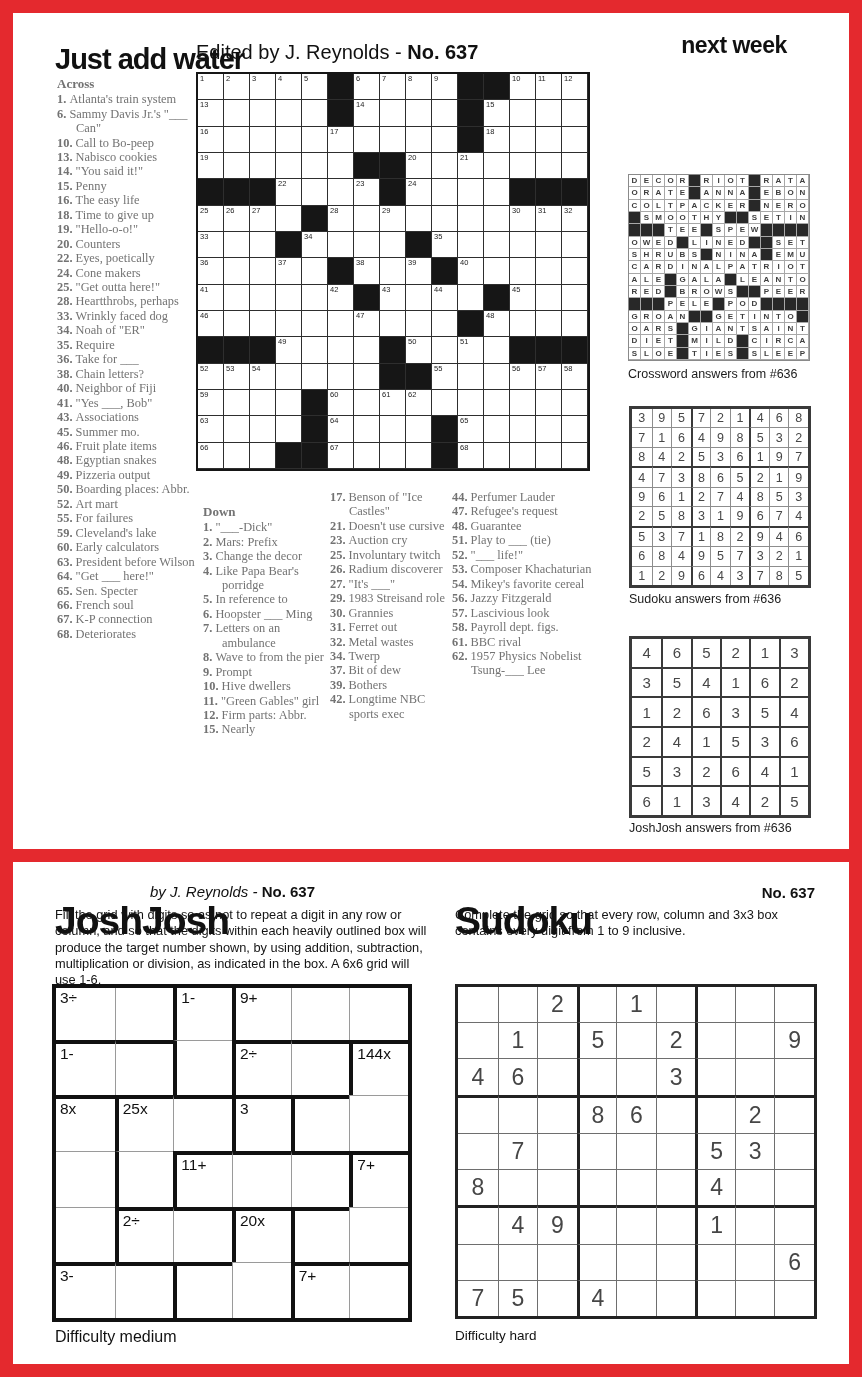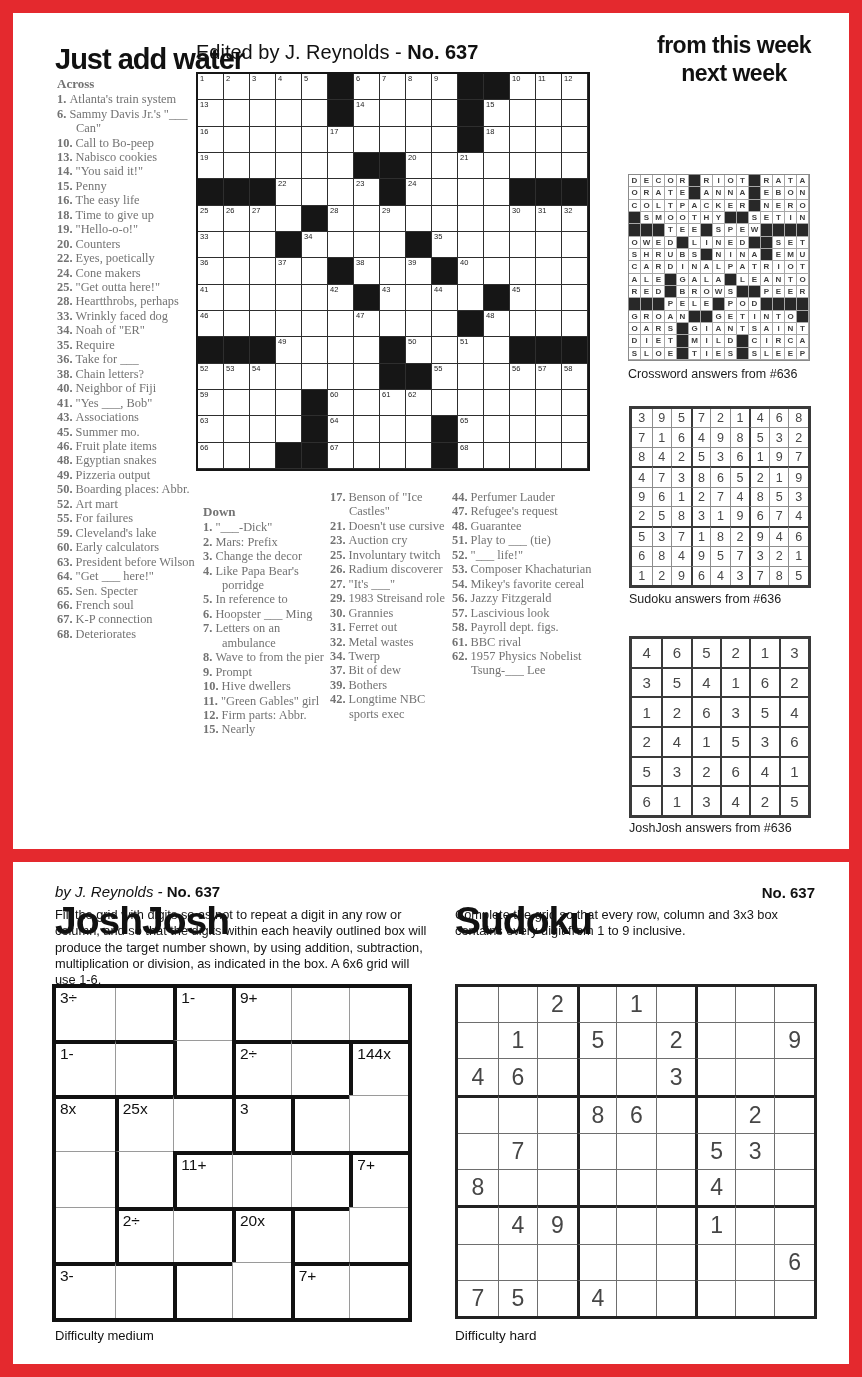--- a/index.html
+++ b/index.html
@@ -7,21 +7,21 @@
        font-family:"Liberation Sans",sans-serif;color:#111;overflow:hidden}
   .abs{position:absolute}
   .frame{position:absolute;inset:0;border:13px solid var(--red,#e4292e);box-sizing:border-box;pointer-events:none;z-index:9}
   .divider{position:absolute;left:0;top:849px;width:862px;height:13px;background:var(--red,#e4292e);z-index:8}
 
   
   .xw-title{left:55px;top:24px;font-size:29px;font-weight:700;letter-spacing:-1px}
   .edited{left:196px;top:41px;width:394px;font-size:20px}
   .edited b{font-weight:700}
   .big-title{font-size:39px;font-weight:700;letter-spacing:-1px}
-  .byline{font-size:15px;text-align:left}
+  .byline{font-size:15px;text-align:center}
   .byline i{font-style:italic}
   .byline b{font-weight:700;font-style:normal}
   .desc{font-size:12.8px;line-height:1.27;color:#141414}
   .caption{font-size:12.5px;color:#1c1c1c}
 
   
   .clue-col{font-family:Liberation Serif, serif;font-size:12.4px;line-height:1.165;color:#737373}
   .clue-head{font-weight:700;font-size:13px;margin-bottom:1px}
   .clue{padding-left:19px;text-indent:-19px}
   .cnum{font-weight:700}
@@ -52,21 +52,21 @@
 
   .cap1{left:628px;top:367px}.cap2{left:629px;top:592px}.cap3{left:629px;top:821px}
 
   
   .jj-title{left:55px;top:867px}
   .jj-byline{left:55px;top:883px;width:355px}
   .jj-desc{left:55px;top:907px;width:372px}
   .su-title{left:455px;top:867px}
   .su-no{left:455px;top:884px;width:360px;text-align:right;font-size:15px;font-weight:700}
   .su-desc{left:455px;top:907px;width:362px}
-  .diff1{left:55px;top:1328px;font-size:13px}
+  .diff1{left:55px;top:1328px;font-size:16px}
   .diff2{left:455px;top:1328px;font-size:13.5px}
 
   #jj-grid{left:52px;top:984px;width:360px;height:338px;display:grid;box-sizing:border-box;border:4px solid #111;background:#fff}
   .kcell{position:relative;background:#fff;box-sizing:border-box}
   .ktl{border-left:1px solid #9a9a9a}   .ktt{border-top:1px solid #9a9a9a}
   .khl{border-left:4px solid #111}      .kht{border-top:4px solid #111}
   .klabel{position:absolute;top:1px;left:4px;font-size:15.5px;color:#111}
 
   #su-puzzle{left:455px;top:984px;width:362px;height:335px;display:grid;box-sizing:border-box;border:3px solid #222}
   #su-puzzle .ncell{font-size:23px;color:#464646}
@@ -541,21 +541,20 @@
       <div class="clue"><span class="cnum">54. </span>Mikey's favorite cereal</div>
       <div class="clue"><span class="cnum">56. </span>Jazzy Fitzgerald</div>
       <div class="clue"><span class="cnum">57. </span>Lascivious look</div>
       <div class="clue"><span class="cnum">58. </span>Payroll dept. figs.</div>
       <div class="clue"><span class="cnum">61. </span>BBC rival</div>
       <div class="clue"><span class="cnum">62. </span>1957 Physics Nobelist Tsung-___ Lee</div>
     </div>
 </div>
 
 <div class="abs sb-head" id="sb-head">
-    <div>from this week</div>
     <div>next week</div>
   </div>
 <div id="xw-ans" class="abs" style="grid-template-columns: repeat(15, 1fr);">
     <div class="ans-cell">D</div>
     <div class="ans-cell">E</div>
     <div class="ans-cell">C</div>
     <div class="ans-cell">O</div>
     <div class="ans-cell">R</div>
     <div class="ans-cell ans-black"></div>
     <div class="ans-cell">R</div>

